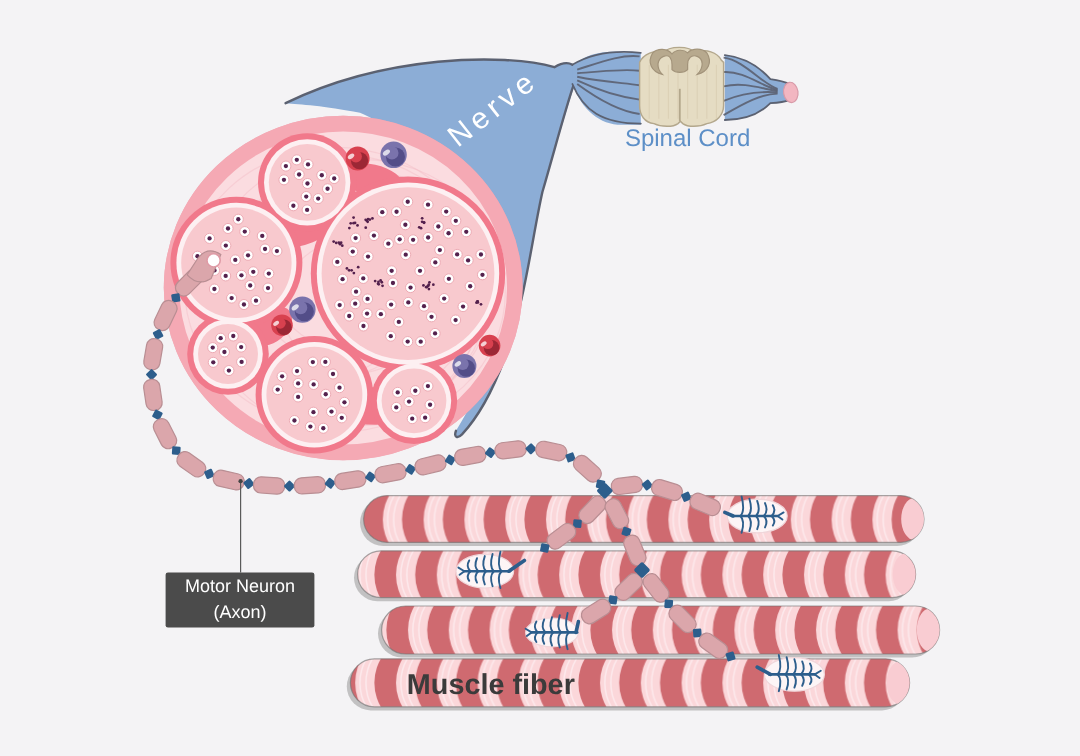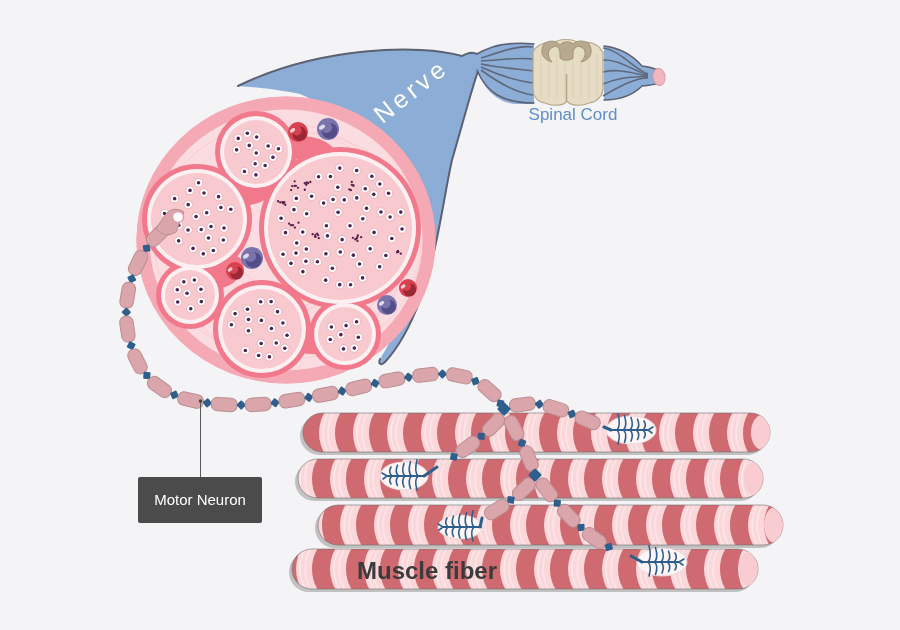--- a/index.html
+++ b/index.html
@@ -4,26 +4,26 @@
 <style>
   html,body{margin:0;padding:0;}
   .stage{position:relative;width:900px;height:630px;overflow:hidden;
          font-family:"Liberation Sans",sans-serif;}
   .stage svg{position:absolute;left:0;top:0;}
   .lbl{position:absolute;user-select:none;}
   .lbl-nerve{left:352px;top:76px;width:120px;height:32px;text-align:center;
              font-size:25px;letter-spacing:4px;color:#ffffff;
              transform:rotate(-38deg);transform-origin:50% 50%;}
   .lbl-spinal{left:503px;top:105px;width:140px;text-align:center;
-              font-size:17px;color:#5d8fc7;}
+              font-size:20px;color:#5d8fc7;}
   .lbl-motor{left:138px;top:477px;width:124px;height:46px;background:#4b4b4b;
              color:#ffffff;font-size:15px;line-height:1.5;text-align:center;
              display:flex;flex-direction:column;justify-content:center;
              border-radius:2px;}
-  .lbl-muscle{left:339px;top:557px;font-size:24px;font-weight:bold;color:#3b3b3b;margin-left:18px;}
+  .lbl-muscle{left:339px;top:557px;font-size:24px;font-weight:bold;color:#3b3b3b;}
 </style>
 </head>
 <body>
 
 <div class="stage" style="background: rgb(244, 243, 245);">
   <svg id="diagram" width="900" height="630" viewBox="0 0 900 630">
       <defs>
         <pattern id="pat0" width="34" height="40" patternUnits="userSpaceOnUse" patternTransform="translate(309 413)">
           <rect x="0" y="0" width="34" height="40" fill="#cf6a70"></rect>
           <path d="M 18,-4 A 40 40 0 0 0 18,44 L 34,44 A 40 40 0 0 1 34,-4 Z" fill="#fbd7da"></path>
@@ -654,15 +654,16 @@
       <g>
         <line x1="200.5" y1="402" x2="200.5" y2="477" stroke="#5a5a5a" stroke-width="1"></line>
         <circle cx="200.5" cy="401" r="1.8" fill="#444444"></circle>
       </g>
     </svg>
 
   <div class="lbl lbl-nerve">Nerve</div>
   <div class="lbl lbl-spinal">Spinal Cord</div>
   <div class="lbl lbl-motor">
     <span>Motor Neuron</span>
+    <span>(Axon)</span>
   </div>
   <div class="lbl lbl-muscle">Muscle fiber</div>
 </div>
 
 </body></html>

